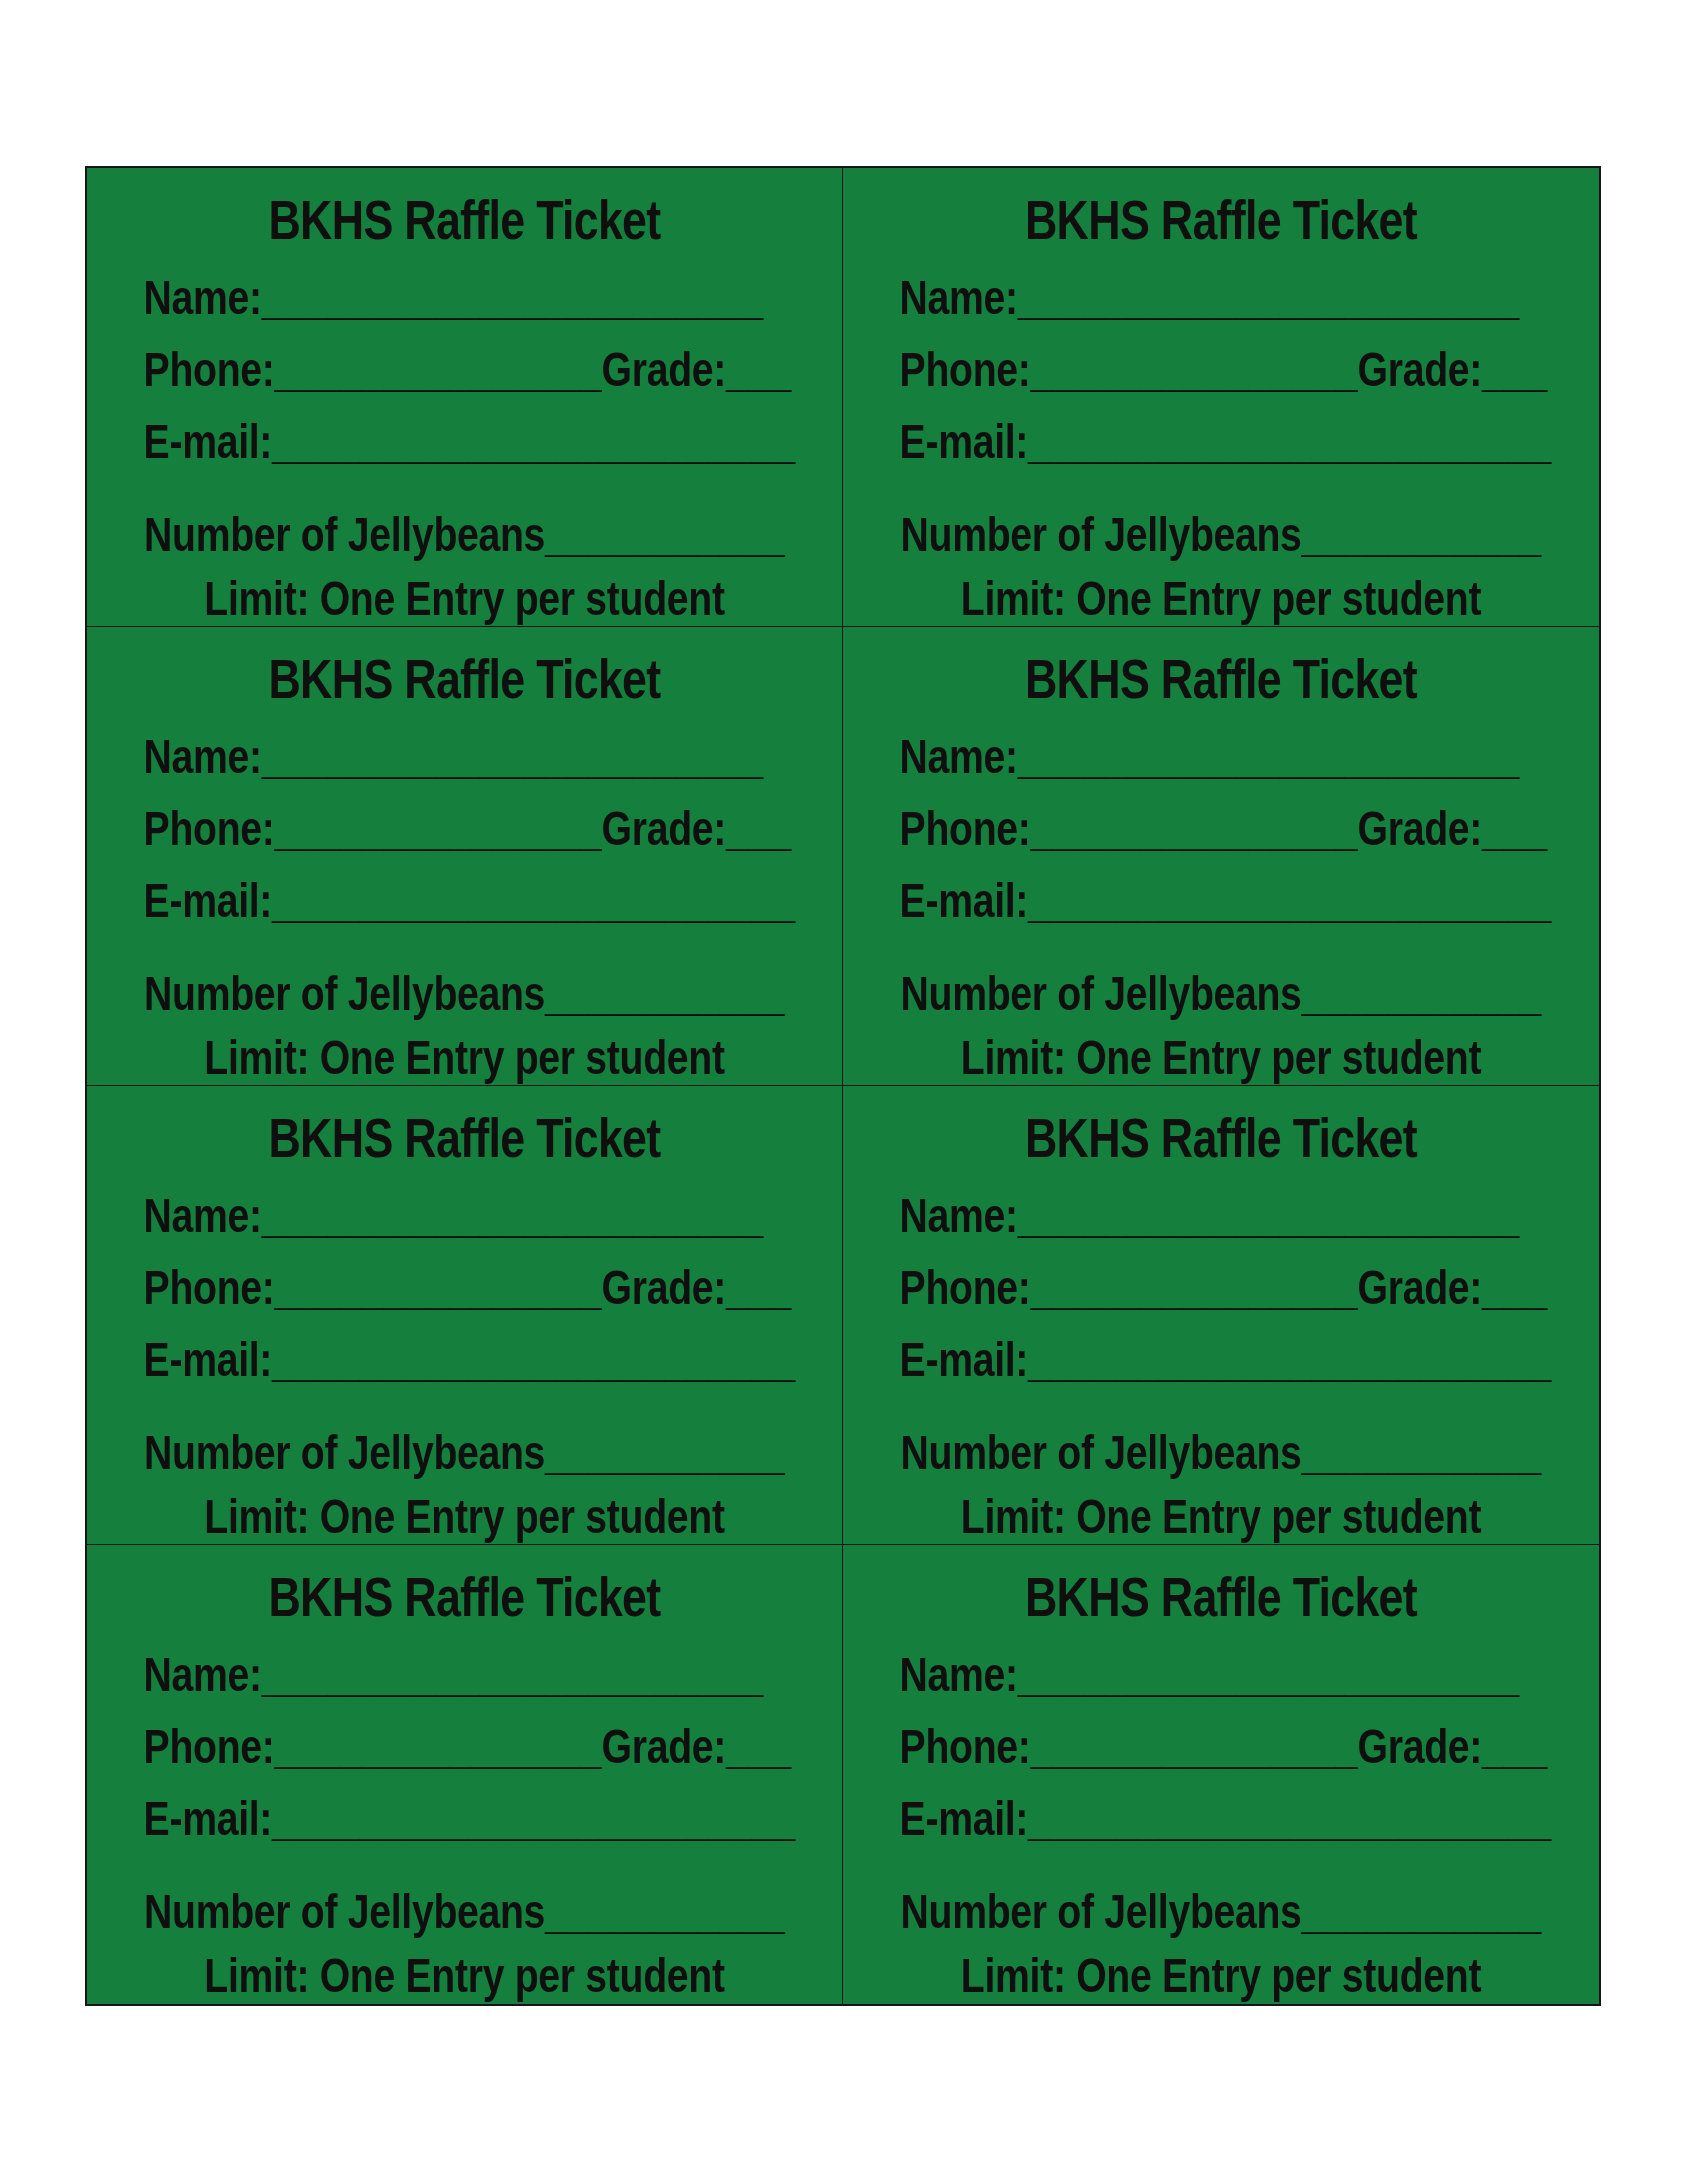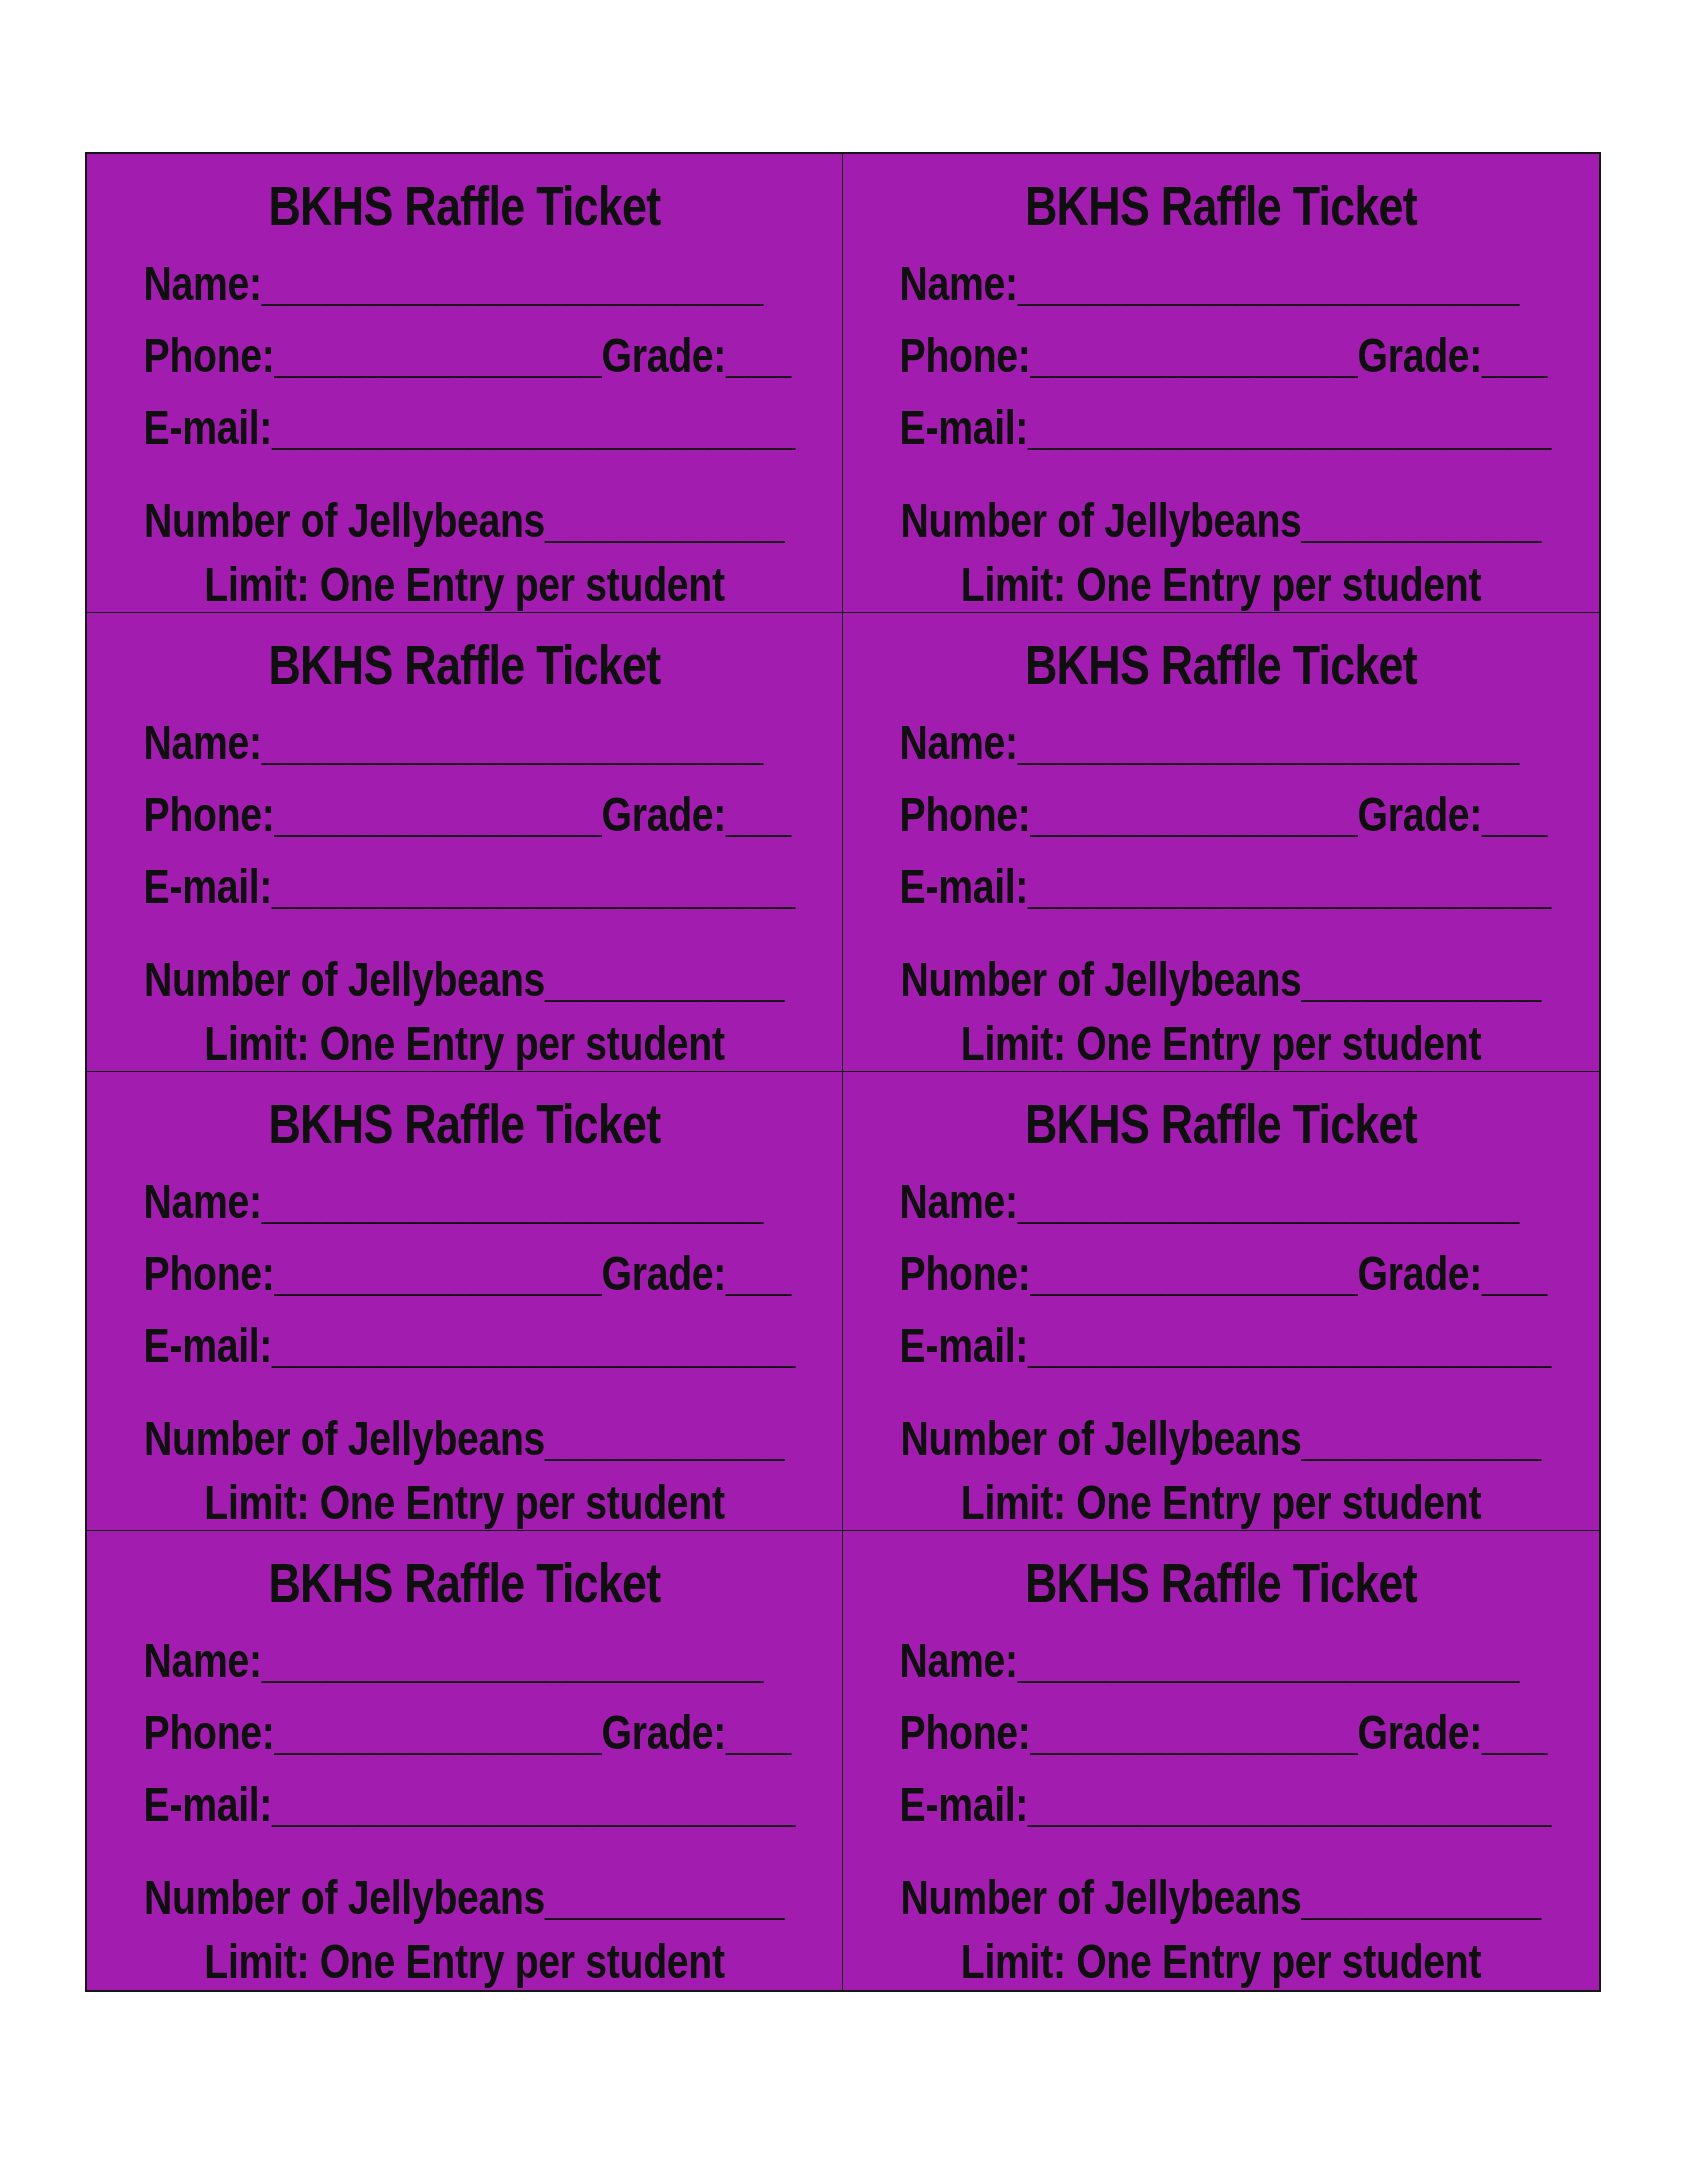--- a/index.html
+++ b/index.html
@@ -5,24 +5,24 @@
   * { margin:0; padding:0; box-sizing:border-box; }
   html,body { background:#ffffff; }
   body {
     width:1687px; height:2184px; position:relative;
     font-family:"Liberation Sans","DejaVu Sans",sans-serif;
     font-weight:700; color:#0f0f0f;
     -webkit-font-smoothing:antialiased;
   }
   .sheet { position:absolute; inset:0; background:#ffffff; }
   .grid {
-    position:absolute; left:85px; top:152px; width:1516px; height:1840px;
+    position:absolute; left:85px; top:166px; width:1516px; height:1840px;
     border:2.6px solid #161616;
     display:grid; grid-template-columns:1fr 1fr; grid-auto-rows:1fr;
-    background:#a21caf;
+    background:#15803d;
   }
   .cell {
     position:relative; overflow:hidden;
     padding:19px 35px 0 35px;
   }
   .cell:nth-child(odd) { border-right:1.7px solid #161616; }
   .cell:not(:nth-last-child(-n+2)) { border-bottom:1.7px solid #161616; }
 
   
   .tk {

